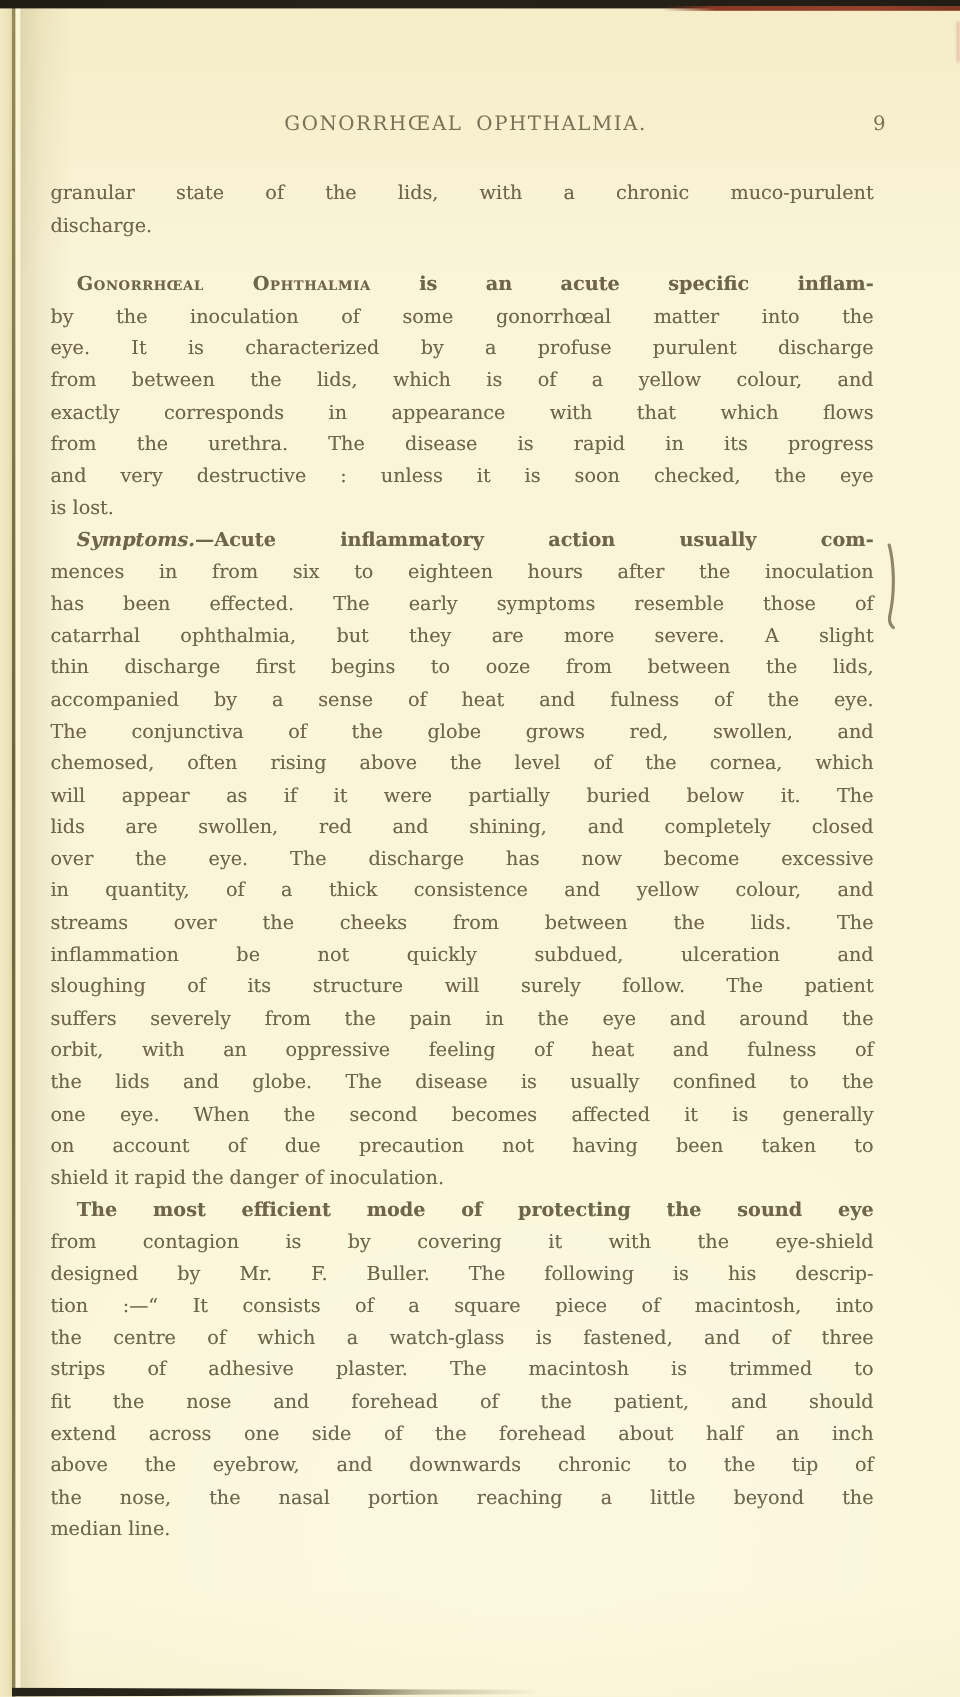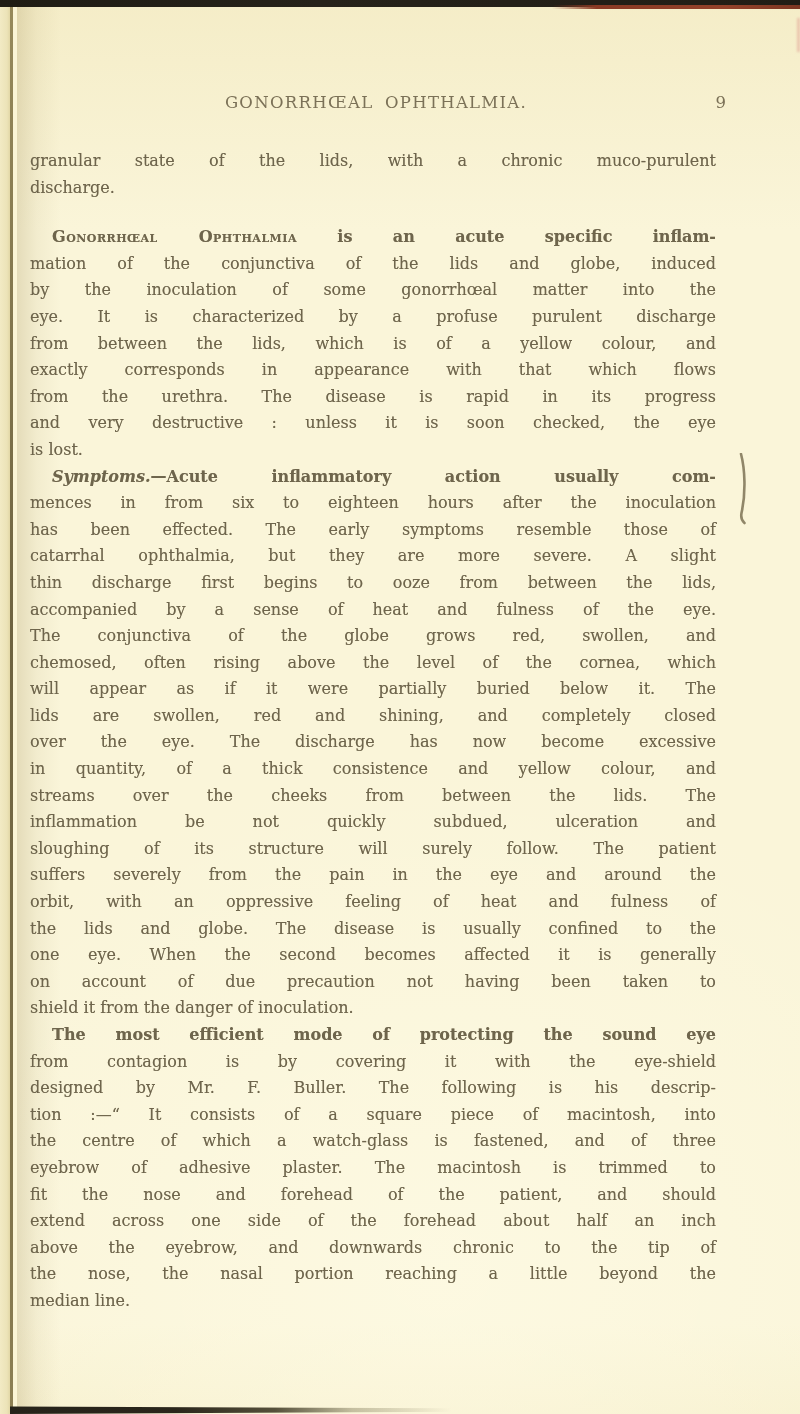--- a/index.html
+++ b/index.html
@@ -49,21 +49,21 @@
     background:linear-gradient(90deg,#26231a 0%,#2a261b 30%,#55503a 48%,rgba(130,124,90,.45) 62%,rgba(130,124,90,0) 80%);
     clip-path:polygon(0 5%,100% 34%,100% 66%,0 100%);
   }
   
   .right-streak{
     position:absolute;right:0px;top:18px;width:3px;height:34px;
     background:rgba(214,120,120,.35);filter:blur(1px);
   }
   
   .content{
-    position:absolute;left:30px;top:93px;width:692px;color:#6b624a;
+    position:absolute;left:42px;top:93px;width:692px;color:#6b624a;
   }
   .running-header{
     position:relative;height:22px;
     font-size:16.5px;letter-spacing:1.3px;word-spacing:5px;color:#7b7157;
   }
   .running-header .title{
     position:absolute;left:0;right:0;text-align:center;
   }
   .running-header .pageno{
     position:absolute;right:-4px;top:0;letter-spacing:0;
@@ -107,21 +107,20 @@
     <span class="title">GONORRHŒAL OPHTHALMIA.</span>
     <span class="pageno">9</span>
   </div>
   <div class="body-text">
       <div class="para">
         <div class="line">granular state of the lids, with a chronic muco-purulent</div>
         <div class="line last">discharge.</div>
       </div>
       <div class="para spaced">
         <div class="line indent"><span class="smallcaps">Gonorrhœal Ophthalmia</span> is an acute specific inflam-</div>
-        <div class="line">mation of the conjunctiva of the lids and globe, induced</div>
         <div class="line">by the inoculation of some gonorrhœal matter into the</div>
         <div class="line">eye.  It is characterized by a profuse purulent discharge</div>
         <div class="line">from between the lids, which is of a yellow colour, and</div>
         <div class="line">exactly corresponds in appearance with that which flows</div>
         <div class="line">from the urethra.  The disease is rapid in its progress</div>
         <div class="line">and very destructive : unless it is soon checked, the eye</div>
         <div class="line last">is lost.</div>
       </div>
       <div class="para">
         <div class="line indent"><span class="italic">Symptoms.</span>—Acute inflammatory action usually com-</div>
@@ -137,29 +136,29 @@
         <div class="line">over the eye.  The discharge has now become excessive</div>
         <div class="line">in quantity, of a thick consistence and yellow colour, and</div>
         <div class="line">streams over the cheeks from between the lids.  The</div>
         <div class="line">inflammation be not quickly subdued, ulceration and</div>
         <div class="line">sloughing of its structure will surely follow.  The patient</div>
         <div class="line">suffers severely from the pain in the eye and around the</div>
         <div class="line">orbit, with an oppressive feeling of heat and fulness of</div>
         <div class="line">the lids and globe.  The disease is usually confined to the</div>
         <div class="line">one eye.  When the second becomes affected it is generally</div>
         <div class="line">on account of due precaution not having been taken to</div>
-        <div class="line last">shield it from the danger of inoculation.</div>
+        <div class="line last">shield it rapid the danger of inoculation.</div>
       </div>
       <div class="para">
         <div class="line indent">The most efficient mode of protecting the sound eye</div>
         <div class="line">from contagion is by covering it with the eye-shield</div>
         <div class="line">designed by Mr. F. Buller.  The following is his descrip-</div>
         <div class="line">tion :—“ It consists of a square piece of macintosh, into</div>
         <div class="line">the centre of which a watch-glass is fastened, and of three</div>
-        <div class="line">eyebrow of adhesive plaster.  The macintosh is trimmed to</div>
+        <div class="line">strips of adhesive plaster.  The macintosh is trimmed to</div>
         <div class="line">fit the nose and forehead of the patient, and should</div>
         <div class="line">extend across one side of the forehead about half an inch</div>
         <div class="line">above the eyebrow, and downwards chronic to the tip of</div>
         <div class="line">the nose, the nasal portion reaching a little beyond the</div>
         <div class="line last">median line.</div>
       </div>
     </div>
 </div>
 
 <div class="margin-stroke">

